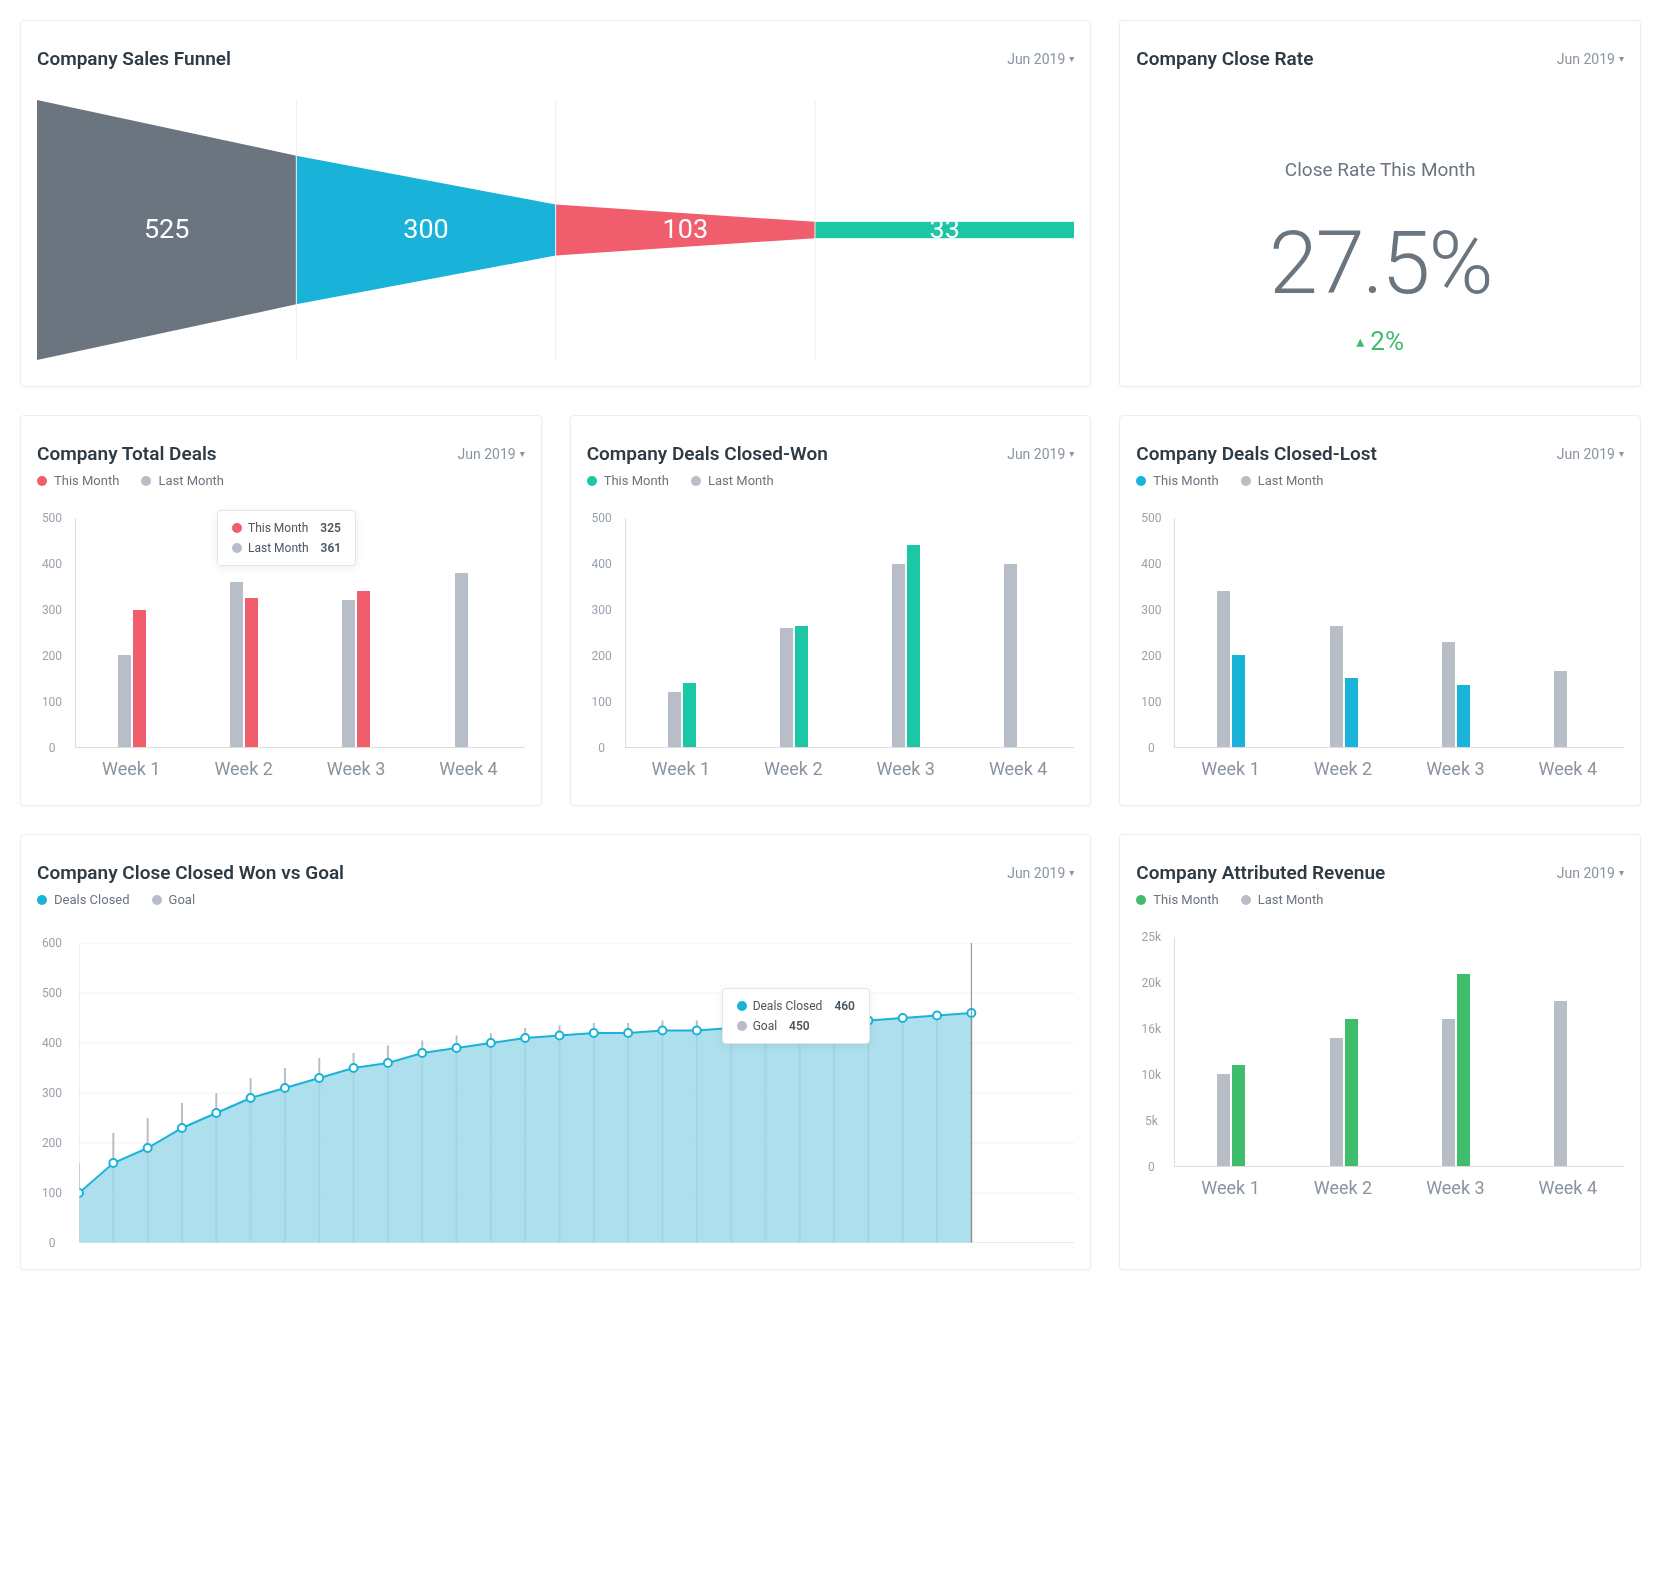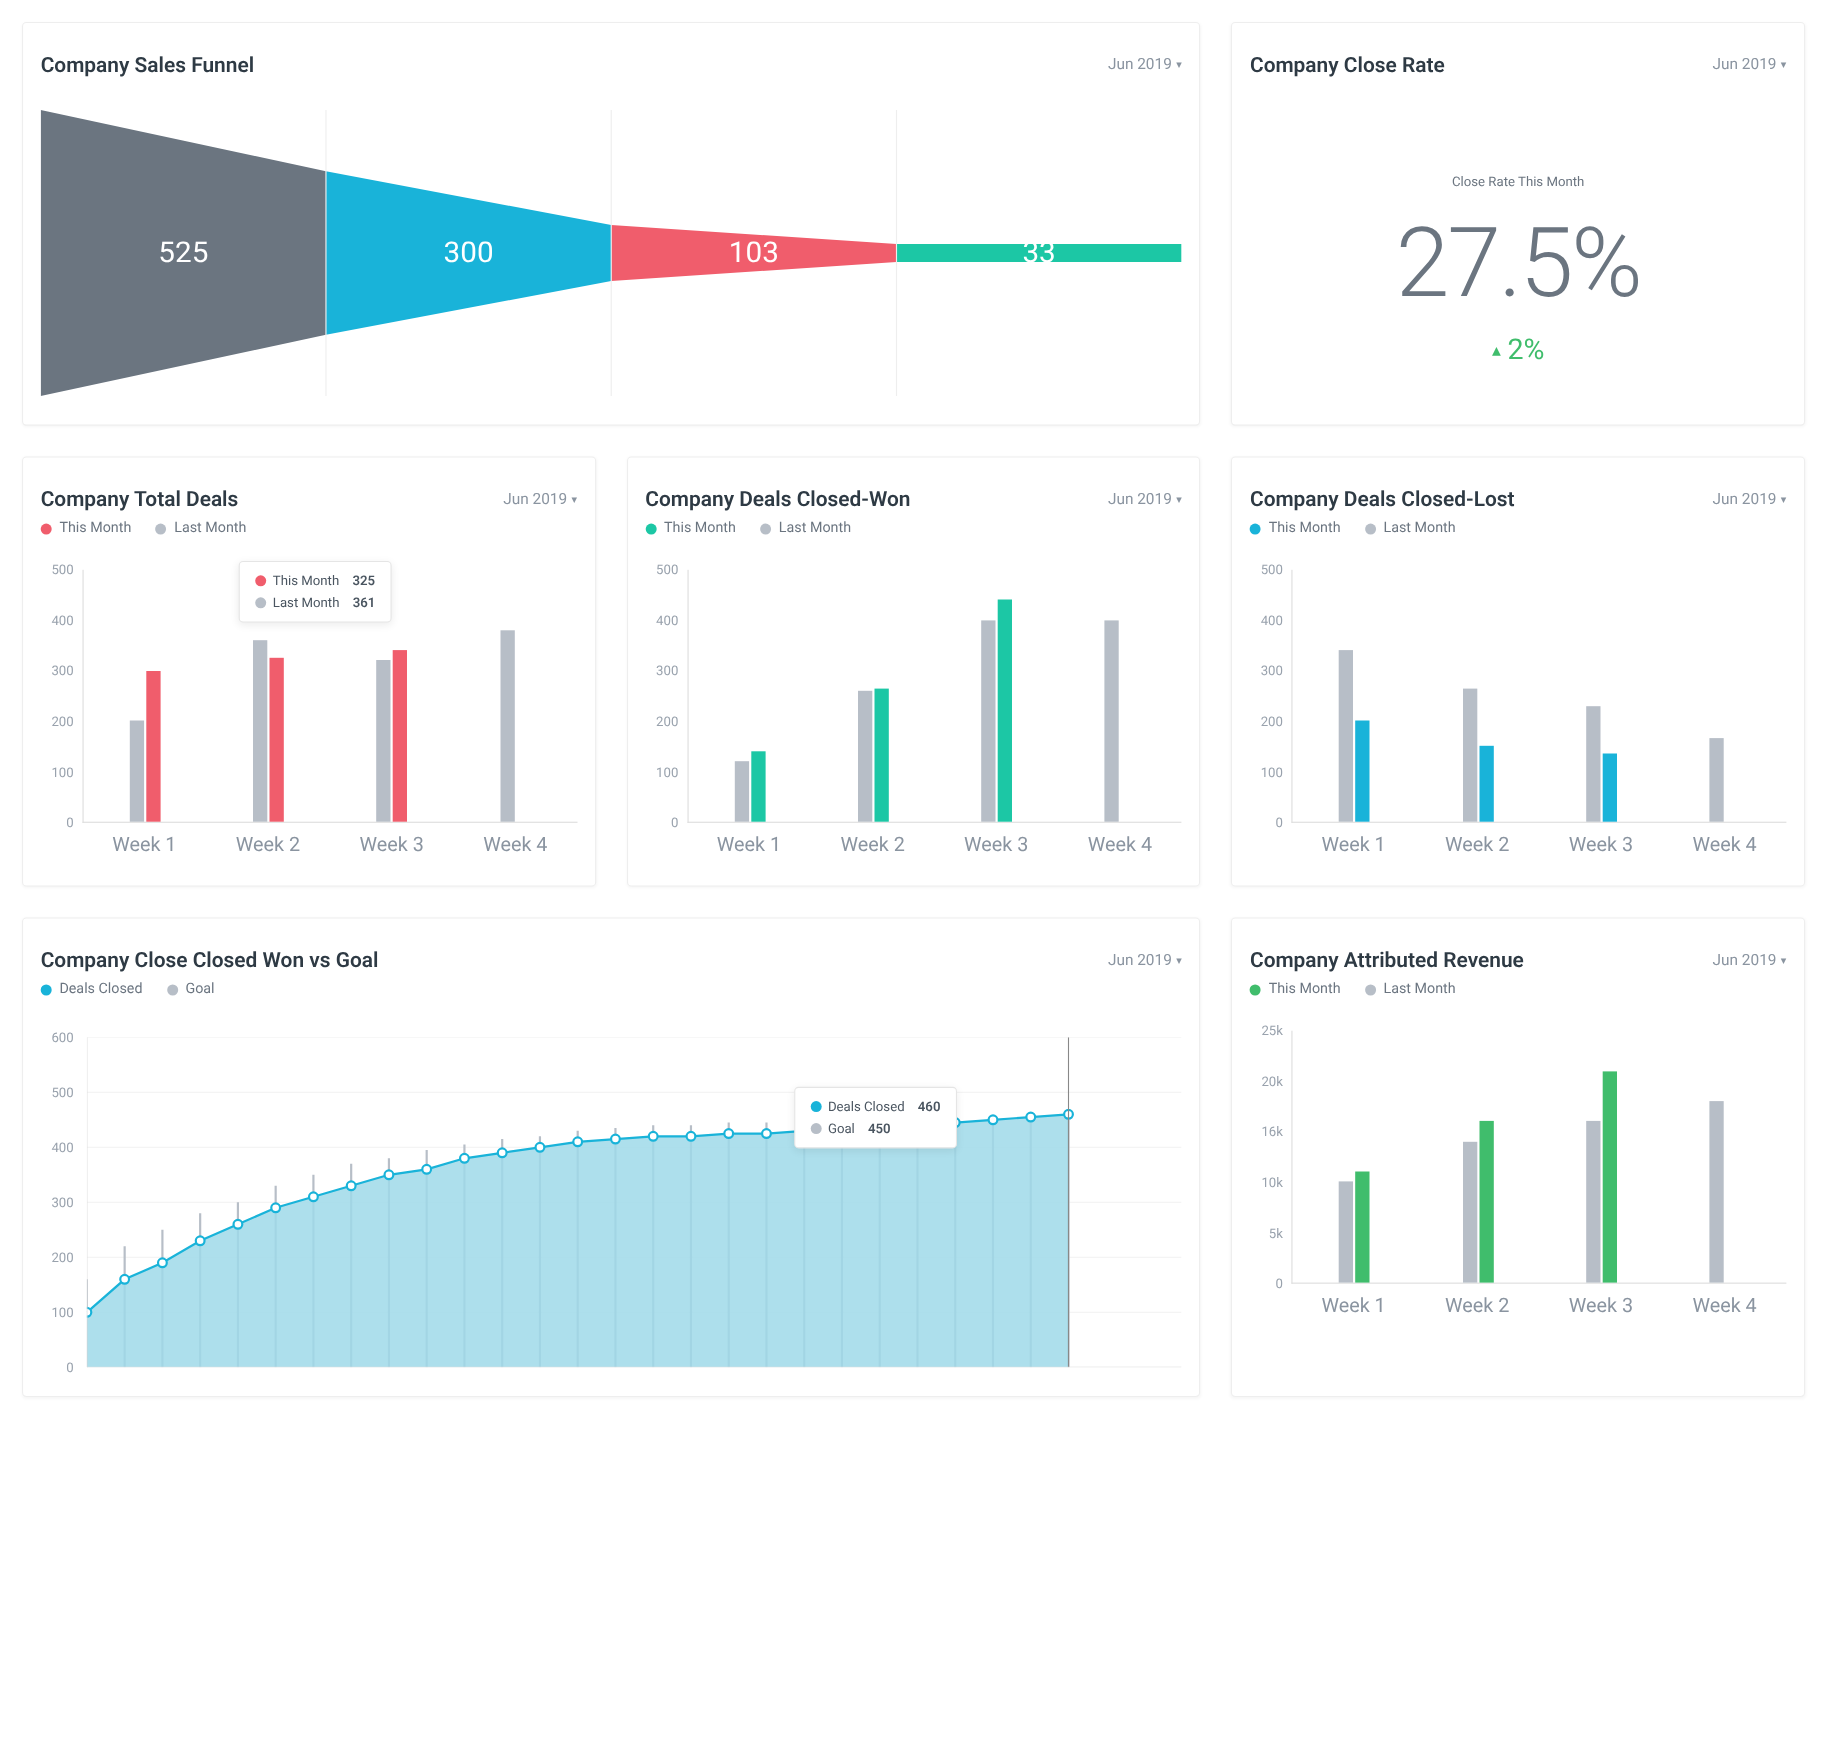--- a/index.html
+++ b/index.html
@@ -59,21 +59,21 @@
 .dot { width: 10px; height: 10px; border-radius: 50%; display: inline-block; }
 .chart-area {
   position: relative;
   margin-top: 30px;
   height: 230px;
   padding-left: 38px;
 }
 .ylab {
   position: absolute;
   left: 0; width: 30px;
-  font-size: 12px; color: #99a2ad; text-align: right;
+  font-size: 12px; color: #99a2ad; text-align: center;
   transform: translateY(50%);
 }
 .xlabels {
   display: flex;
   margin-top: 10px;
   padding-left: 38px;
 }
 .xlabels > div { flex: 1; text-align: center; font-size: 18px; color: #8a94a0; }
 .bars {
   position: absolute;
@@ -108,21 +108,21 @@
 .tooltip .row { display: flex; align-items: center; gap: 6px; white-space: nowrap; }
 .tooltip .row + .row { margin-top: 6px; }
 .tooltip .val { font-weight: 600; margin-left: 6px; }
 
 .funnel-area { margin-top: 30px; }
 .funnel-svg { width: 100%; height: 260px; display: block; }
 .funnel-labels { display: flex; margin-top: 22px; }
 .funnel-labels > div { flex: 1; text-align: center; font-size: 13px; color: #8a94a0; }
 
 .closecard { text-align: center; padding-top: 40px; }
-.cr-label { font-size: 12px; color: #6b7580; margin-bottom: 16px; margin-top: 40px; }
+.cr-label { font-size: 19px; color: #6b7580; margin-bottom: 30px; margin-top: 40px; }
 .cr-big { font-size: 88px; font-weight: 300; color: #6b7580; letter-spacing: -2px; }
 .cr-delta { font-size: 26px; color: #40bd6c; margin-top: 12px; display:inline-flex; align-items:center; gap:6px; }
 .cr-delta::before { content:"▴"; font-size: 16px; }
 
 .area-chart { position: relative; margin-top: 36px; height: 300px; padding-left: 42px; }
 .area-chart svg { position: absolute; left: 42px; right: 0; top: 0; bottom: 0; width: calc(100% - 42px); height: 100%; }
 .area-chart .ylab { transform: translateY(50%); }
 
 .gridline { stroke: #f1f1f1; stroke-width: 1; }
 </style>

